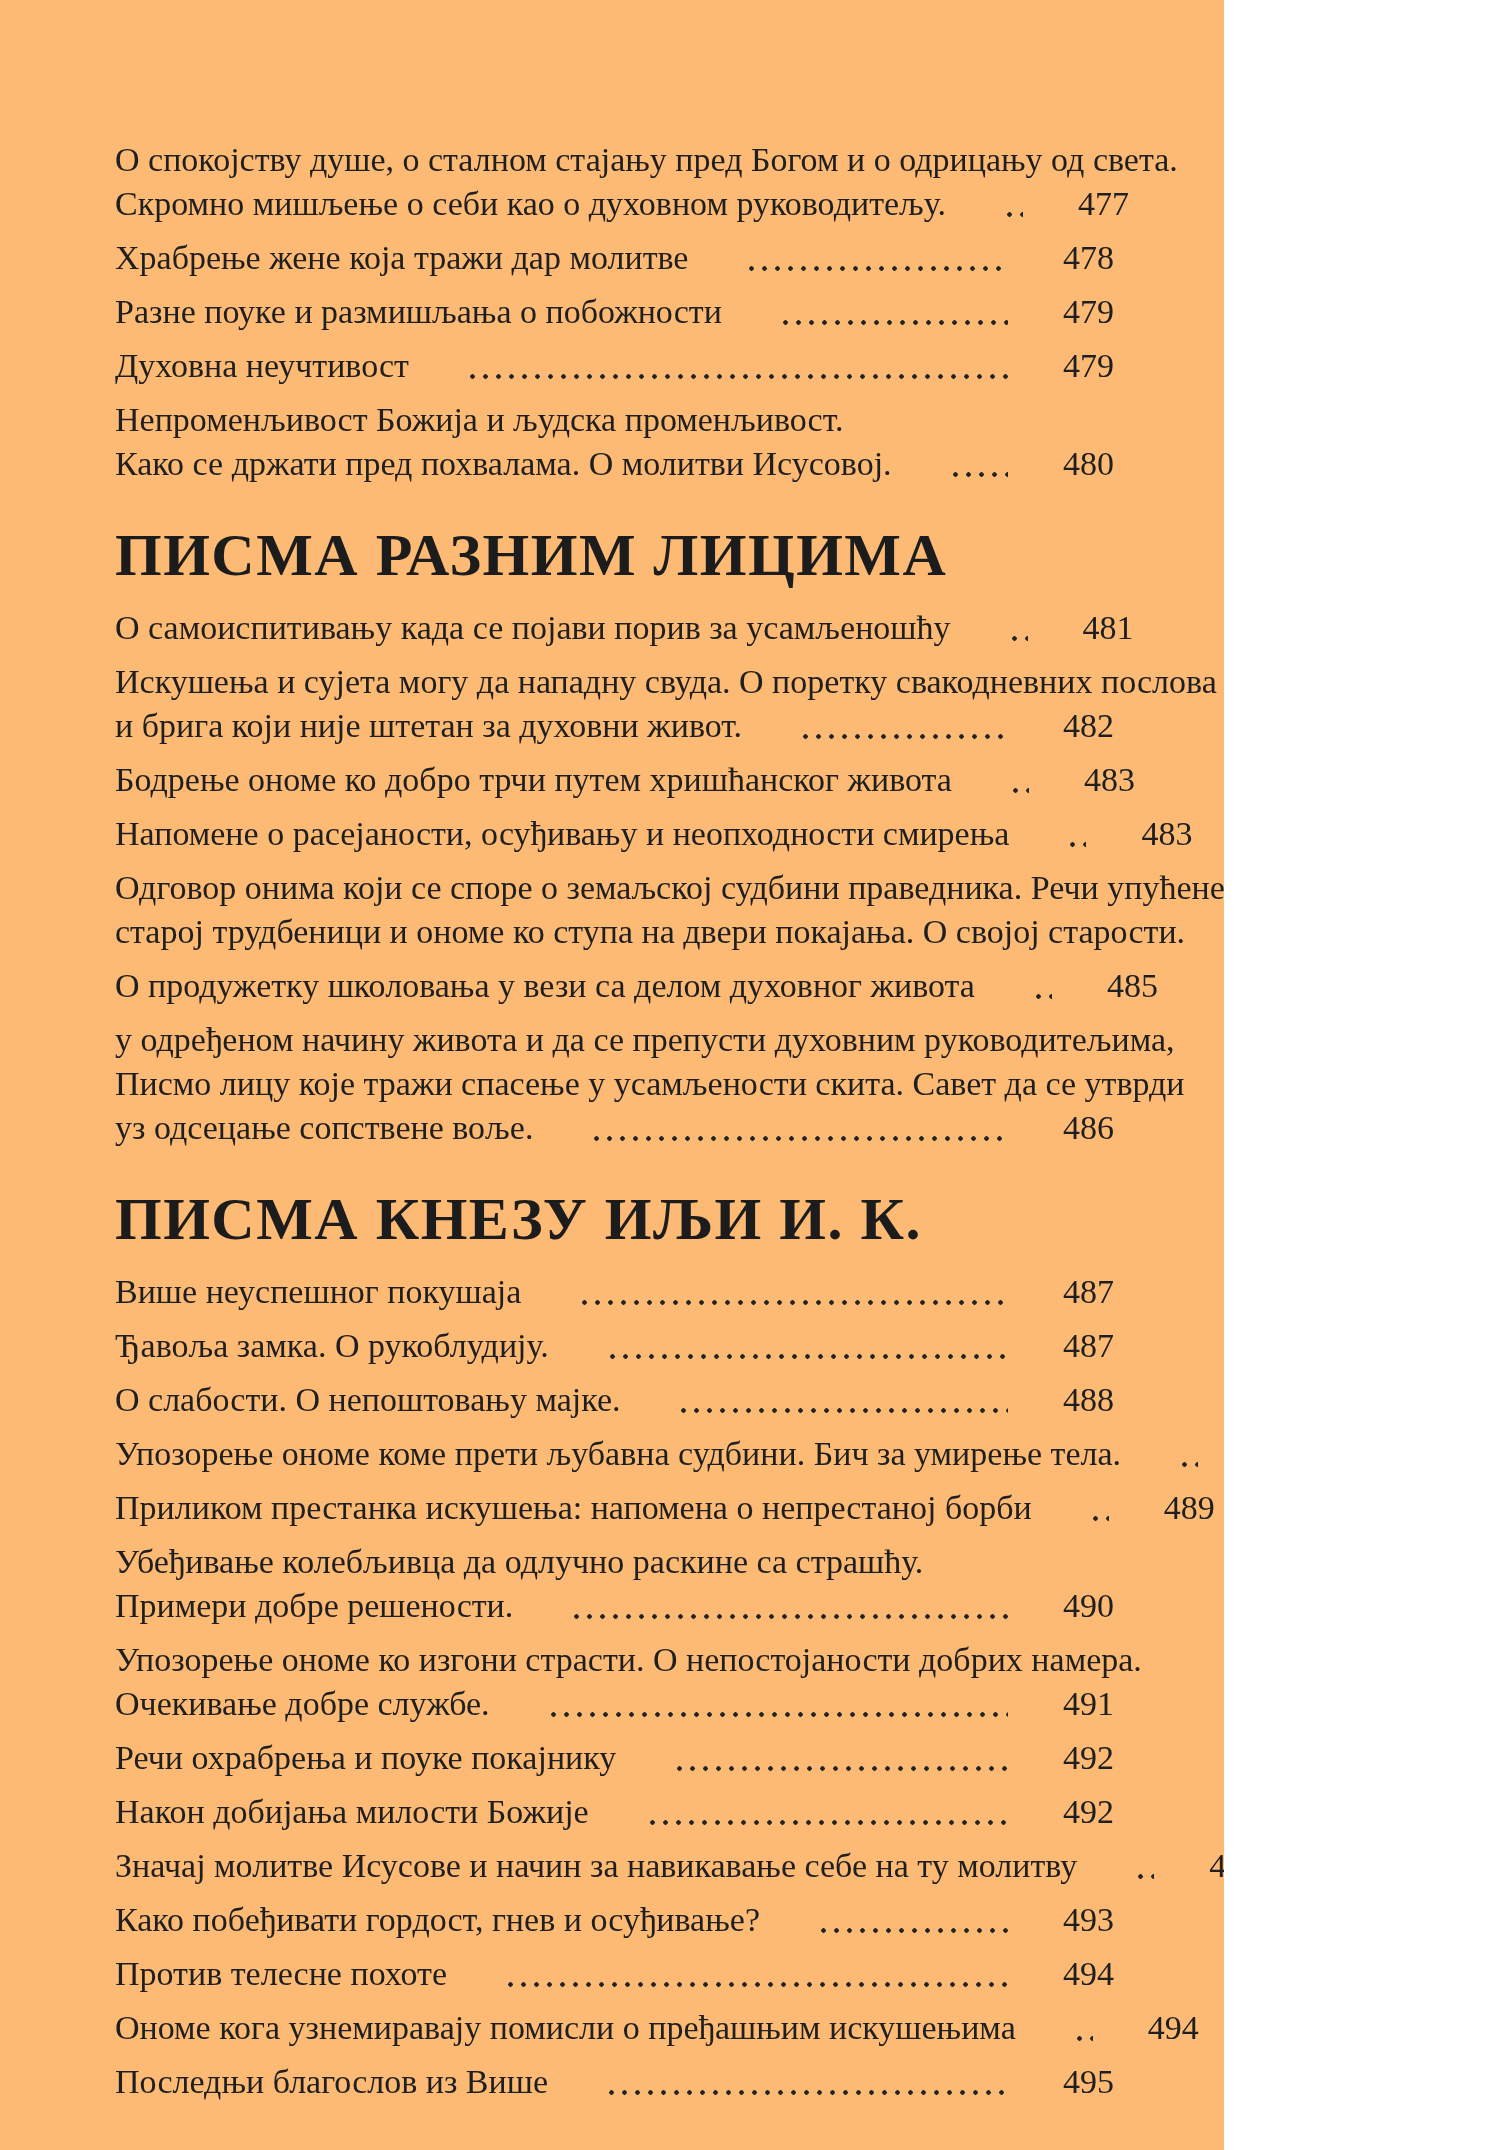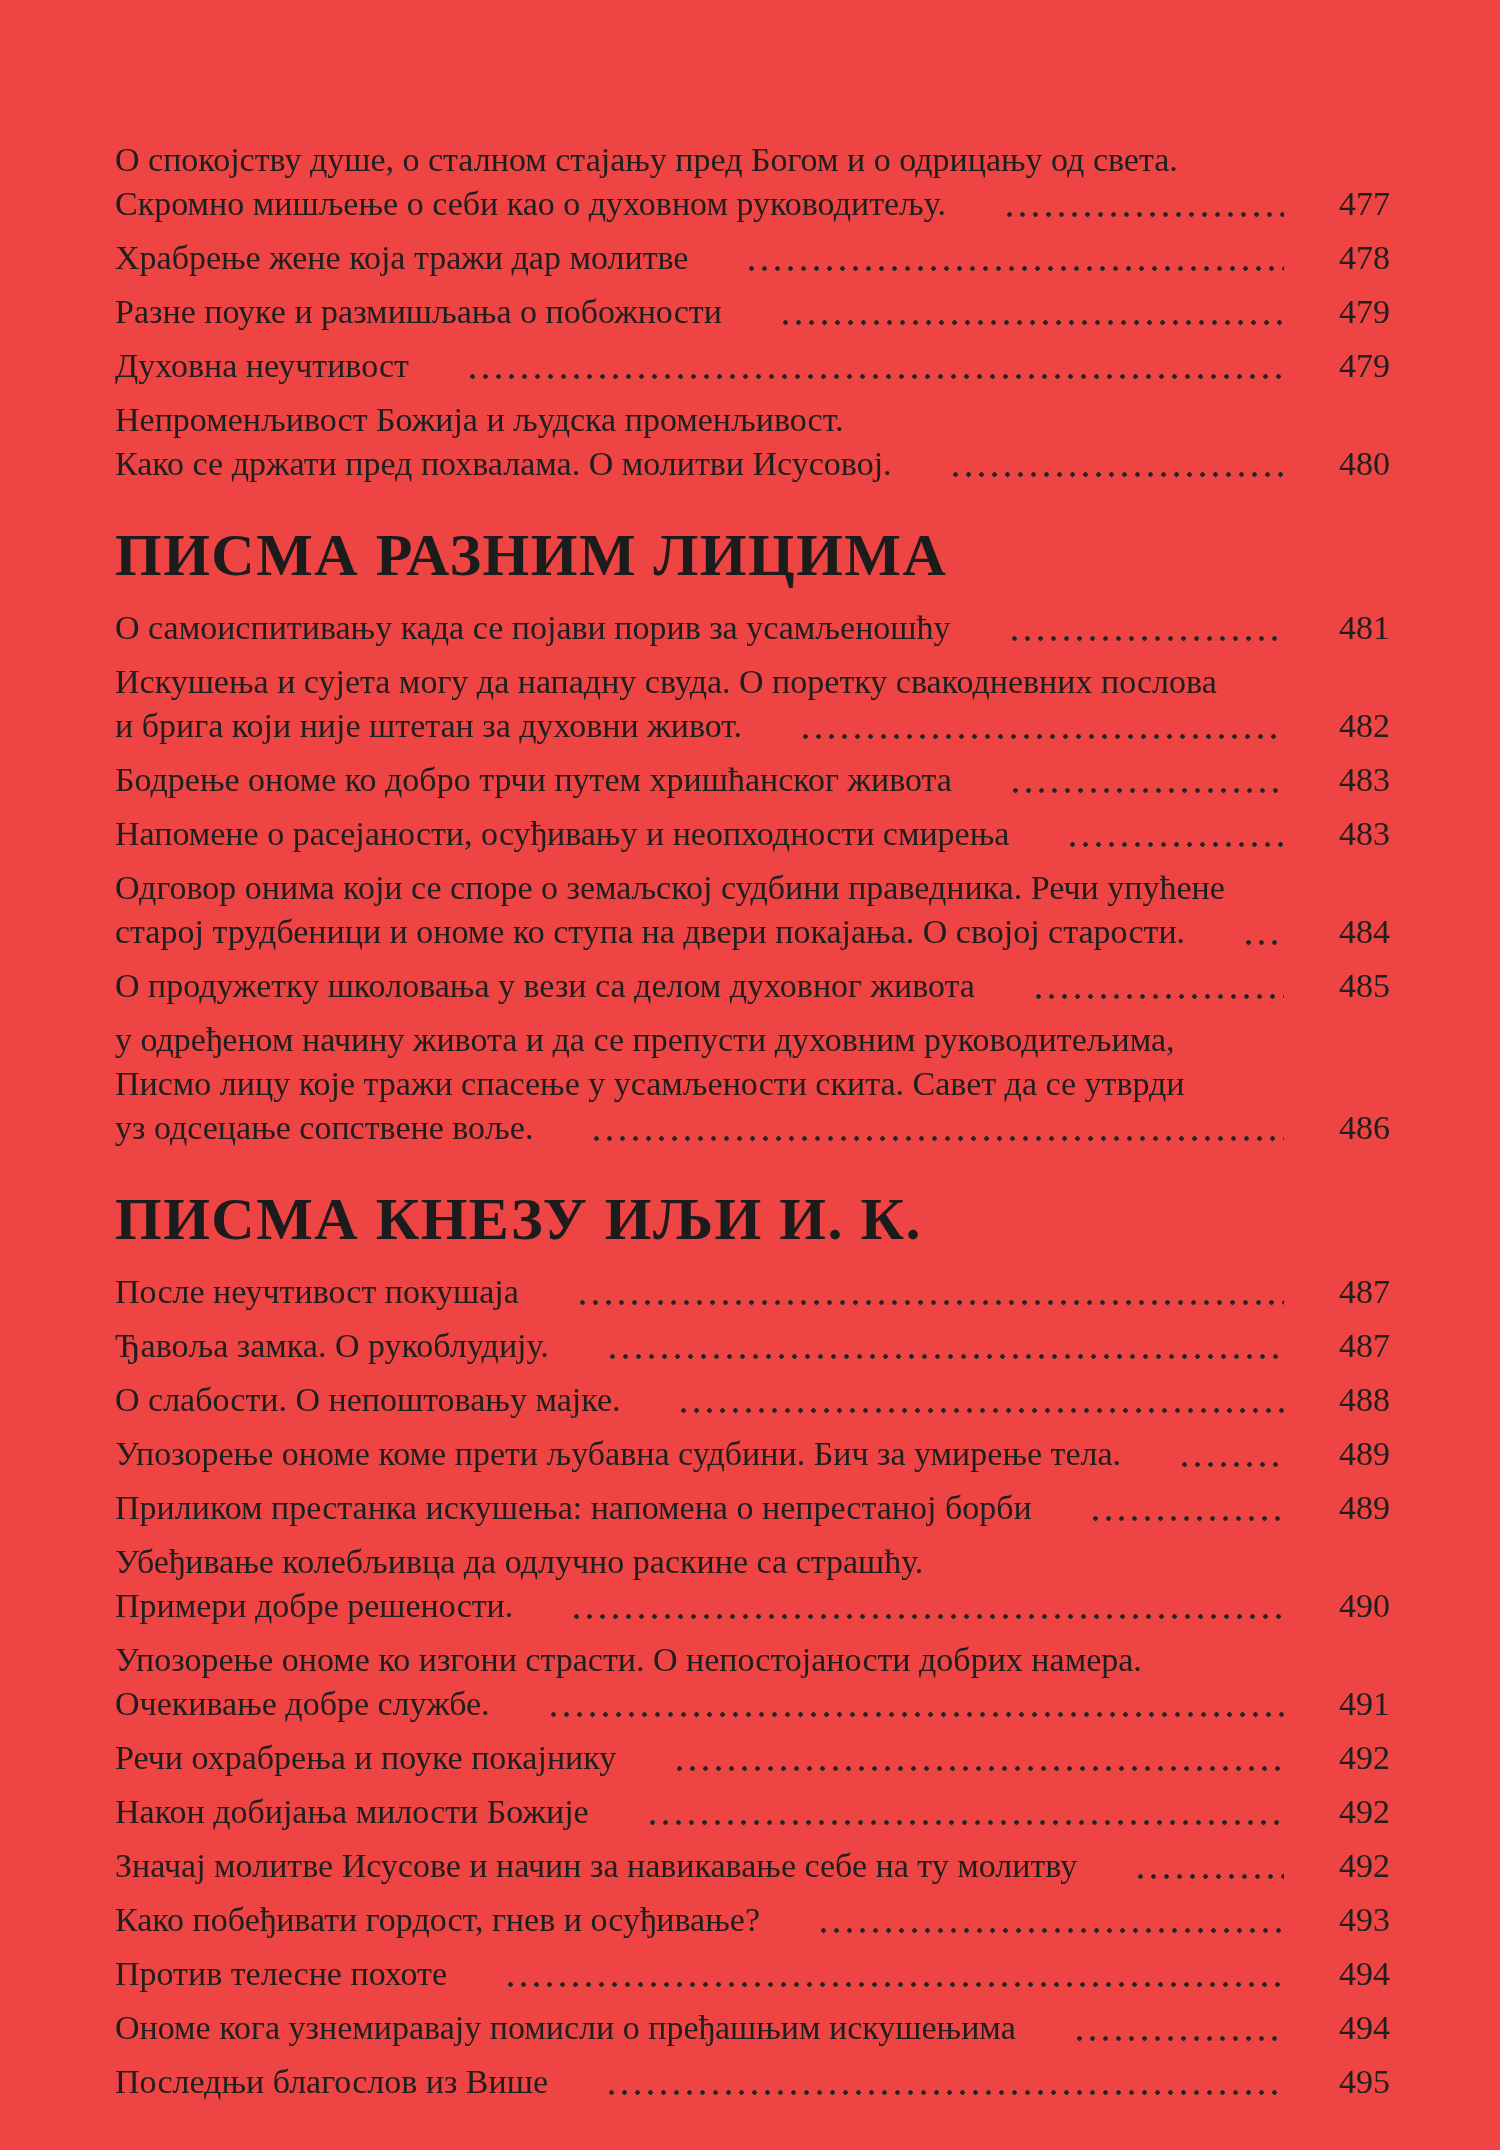--- a/index.html
+++ b/index.html
@@ -2,23 +2,23 @@
 <html><head>
 <meta charset="utf-8">
 <style>
   html, body {
     margin: 0;
     padding: 0;
     background: #ffffff;
   }
   .page {
     position: relative;
-    width: 1500px;
+    width: 1224px;
     height: 2150px;
-    background: #ef4444;
+    background: #fdba74;
     box-sizing: border-box;
     padding: 138px 110px 0 115px;
     overflow: hidden;
     font-family: "Liberation Serif", "DejaVu Serif", serif;
     color: #1f1f1f;
   }
   .toc-section { display: block; }
   .section-heading {
     font-family: "Liberation Serif", "DejaVu Serif", serif;
     font-size: 60px;
@@ -156,21 +156,21 @@
             <span class="toc-text">уз одсецање сопствене воље.</span>
             <span class="leader"></span>
             <span class="pagenum">486</span>
           </div>
         </div>
       </section>
       <section class="toc-section">
         <h2 class="section-heading">ПИСМА КНЕЗУ ИЉИ И. К.</h2>
         <div class="toc-entry">
           <div class="toc-line has-leader">
-            <span class="toc-text">После неучтивост покушаја</span>
+            <span class="toc-text">Више неуспешног покушаја</span>
             <span class="leader"></span>
             <span class="pagenum">487</span>
           </div>
         </div>
         <div class="toc-entry">
           <div class="toc-line has-leader">
             <span class="toc-text">Ђавоља замка. О рукоблудију.</span>
             <span class="leader"></span>
             <span class="pagenum">487</span>
           </div>

